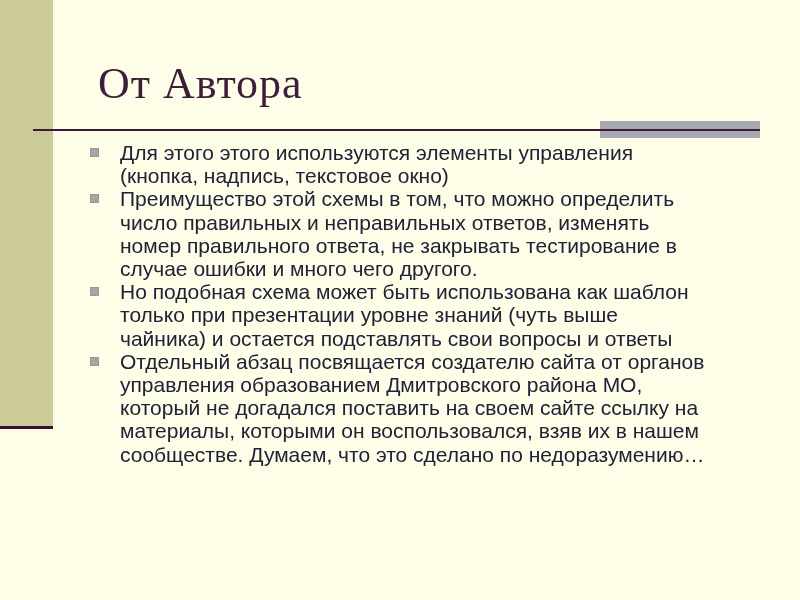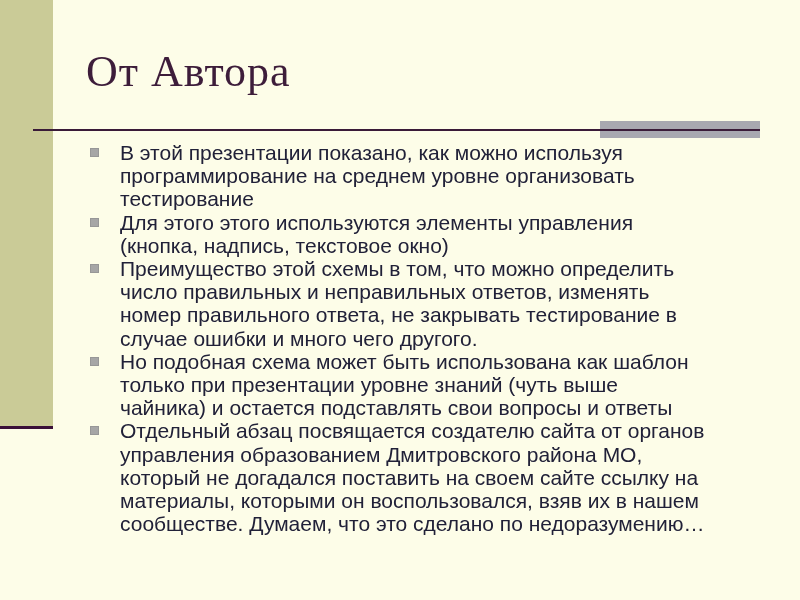--- a/index.html
+++ b/index.html
@@ -27,21 +27,21 @@
   .title {
     position: absolute;
     left: 86px;
     top: 46px;
     font-family: "Liberation Serif", serif;
     font-size: 44px;
     line-height: 52px;
     font-weight: normal;
     color: #3d1d3a;
     letter-spacing: 1px;
-    margin: 0;
+    margin: 12px;
   }
   .rule-shadow {
     position: absolute;
     left: 600px;
     top: 121px;
     width: 160px;
     height: 17px;
     background: #a8a8b0;
     z-index: 1;
   }
@@ -93,26 +93,20 @@
   <div class="stripe"></div>
 
   <h1 class="title">От Автора</h1>
 
   <div class="rule-shadow"></div>
   <div class="title-rule"></div>
 
   <ul class="content">
     <li>
       <span class="bullet-square"></span>
-      <span class="bullet-text">В этой презентации показано, как можно используя
-программирование на среднем уровне организовать
-тестирование</span>
-    </li>
-    <li>
-      <span class="bullet-square"></span>
       <span class="bullet-text">Для этого этого используются элементы управления
 (кнопка, надпись, текстовое окно)</span>
     </li>
     <li>
       <span class="bullet-square"></span>
       <span class="bullet-text">Преимущество этой схемы в том, что можно определить
 число правильных и неправильных ответов, изменять
 номер правильного ответа, не закрывать тестирование в
 случае ошибки и много чего другого.</span>
     </li>

